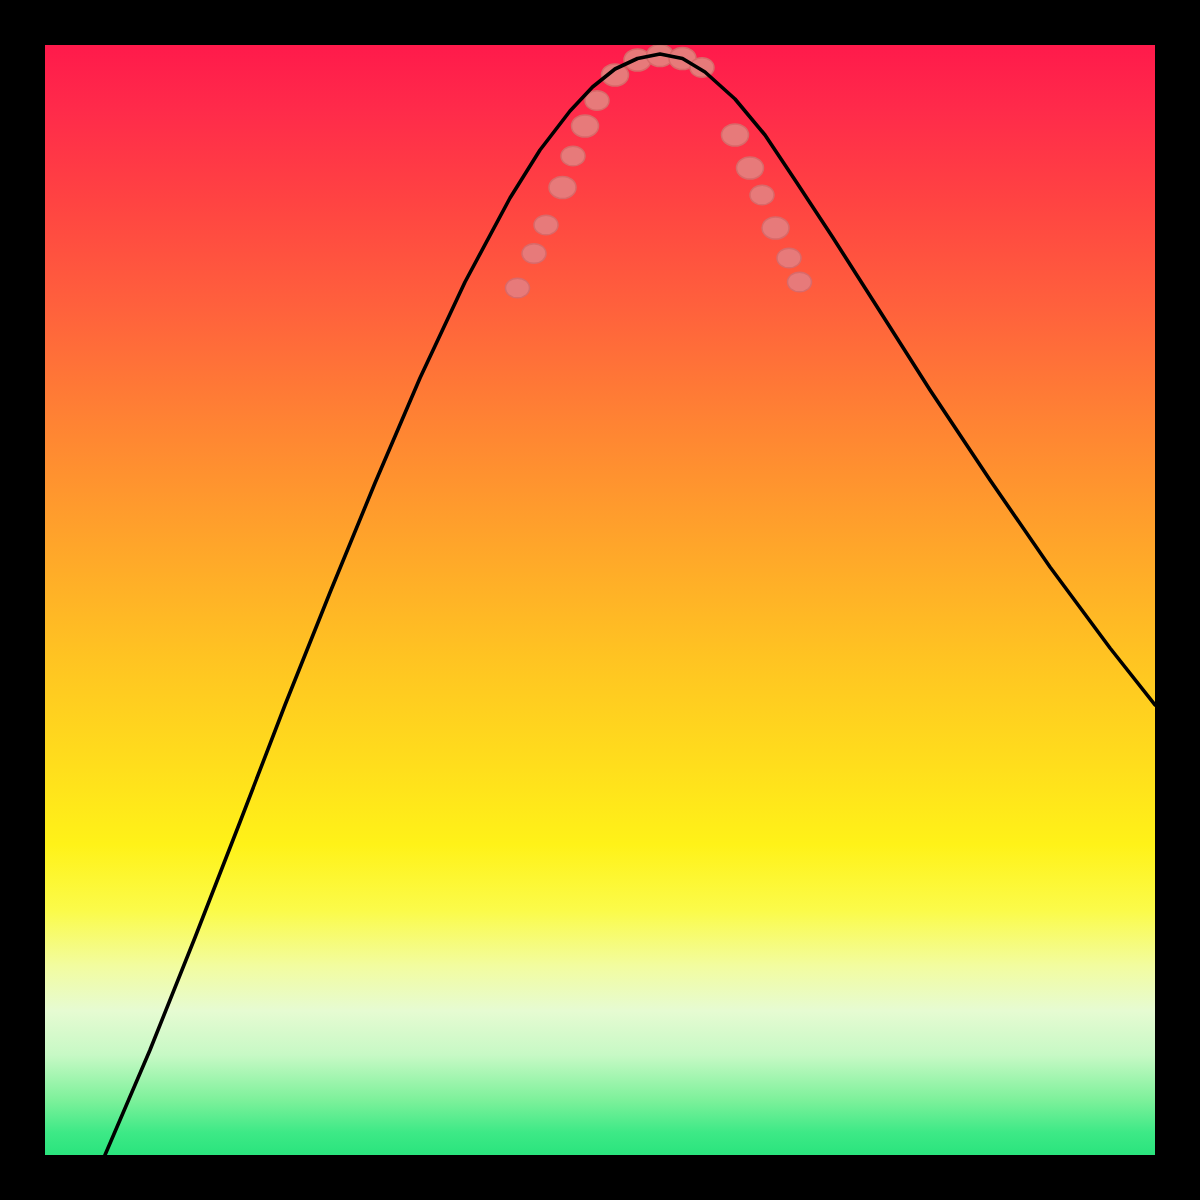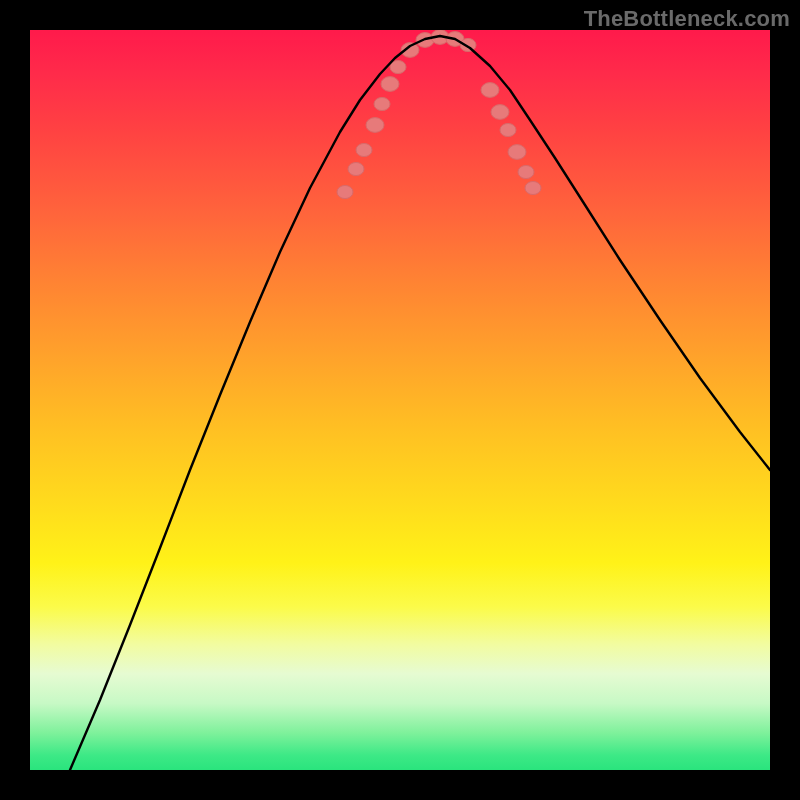--- a/index.html
+++ b/index.html
@@ -106,14 +106,13 @@
           <ellipse cx="460" cy="60" rx="9" ry="7.38" class="bead"></ellipse>
           <ellipse cx="470" cy="82" rx="9" ry="7.38" class="bead"></ellipse>
           <ellipse cx="478" cy="100" rx="8" ry="6.56" class="bead"></ellipse>
           <ellipse cx="487" cy="122" rx="9" ry="7.38" class="bead"></ellipse>
           <ellipse cx="496" cy="142" rx="8" ry="6.56" class="bead"></ellipse>
           <ellipse cx="503" cy="158" rx="8" ry="6.56" class="bead"></ellipse>
         </g>
       <path id="main-path" class="main-curve" d="M40 740 L70 670 L100 595 L130 518 L160 440 L190 365 L220 292 L250 222 L280 158 L310 102 L330 70 L350 44 L365 28 L380 16 L395 9 L410 6 L425 9 L440 18 L460 36 L480 60 L500 90 L525 128 L555 175 L590 230 L630 290 L670 348 L710 402 L740 440"></path>
     </svg>
   </div>
-  <div class="watermark">TheBottleneck.com</div>
 </div>
 
 </body></html>

